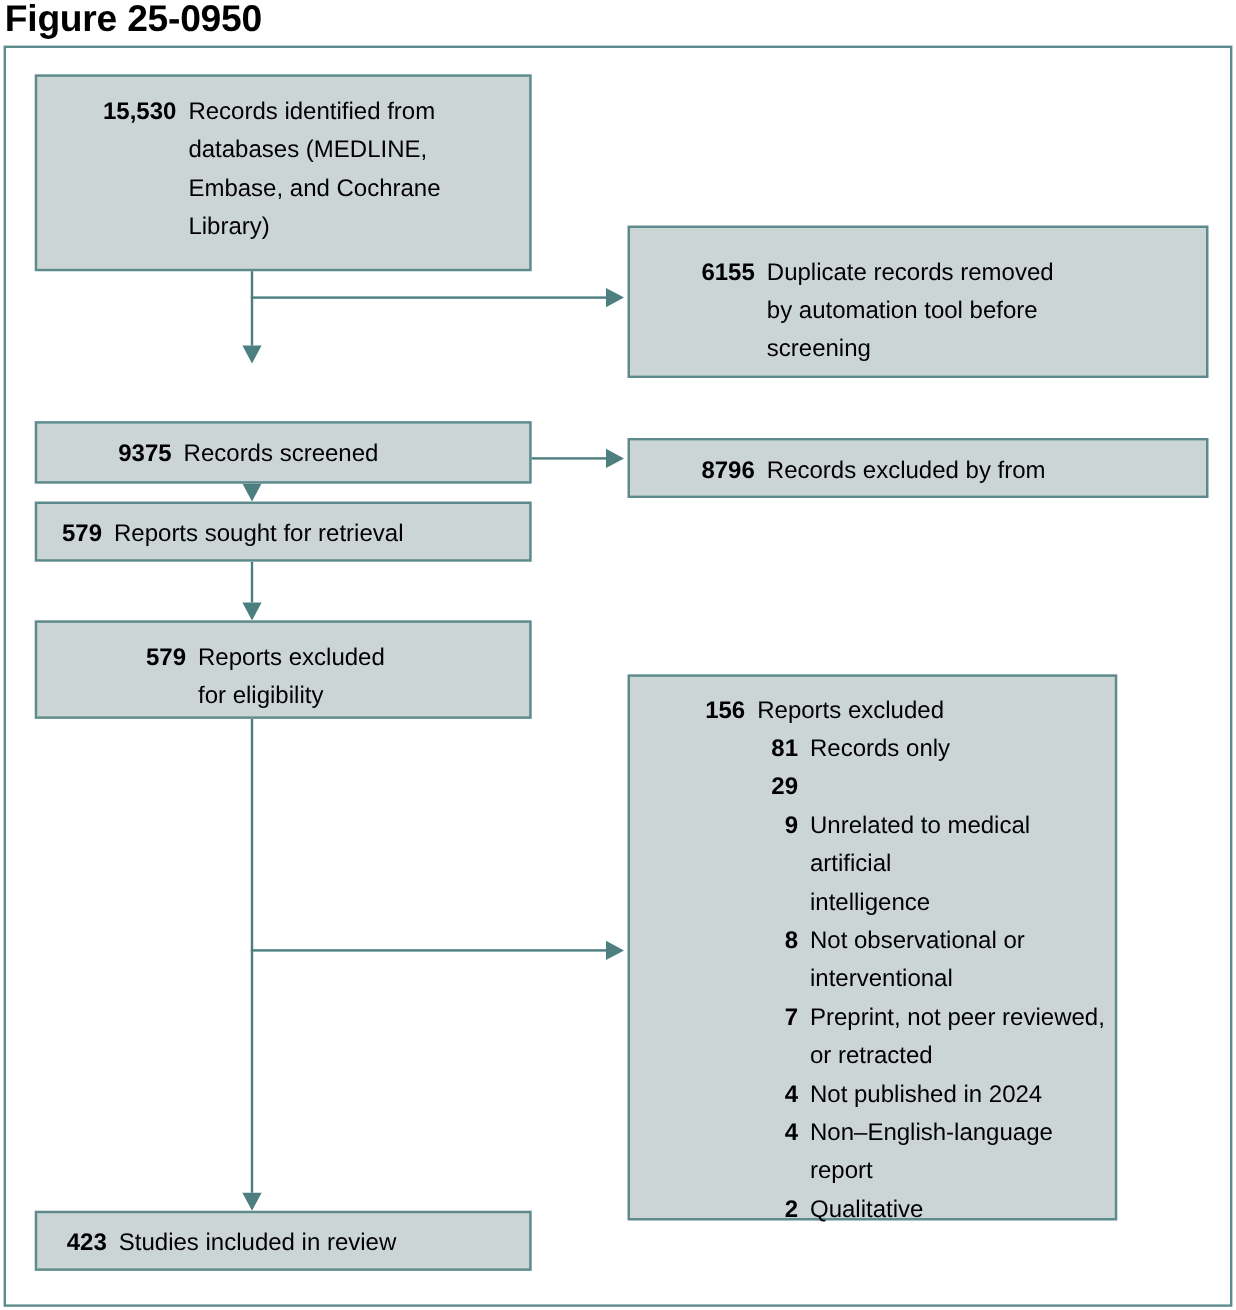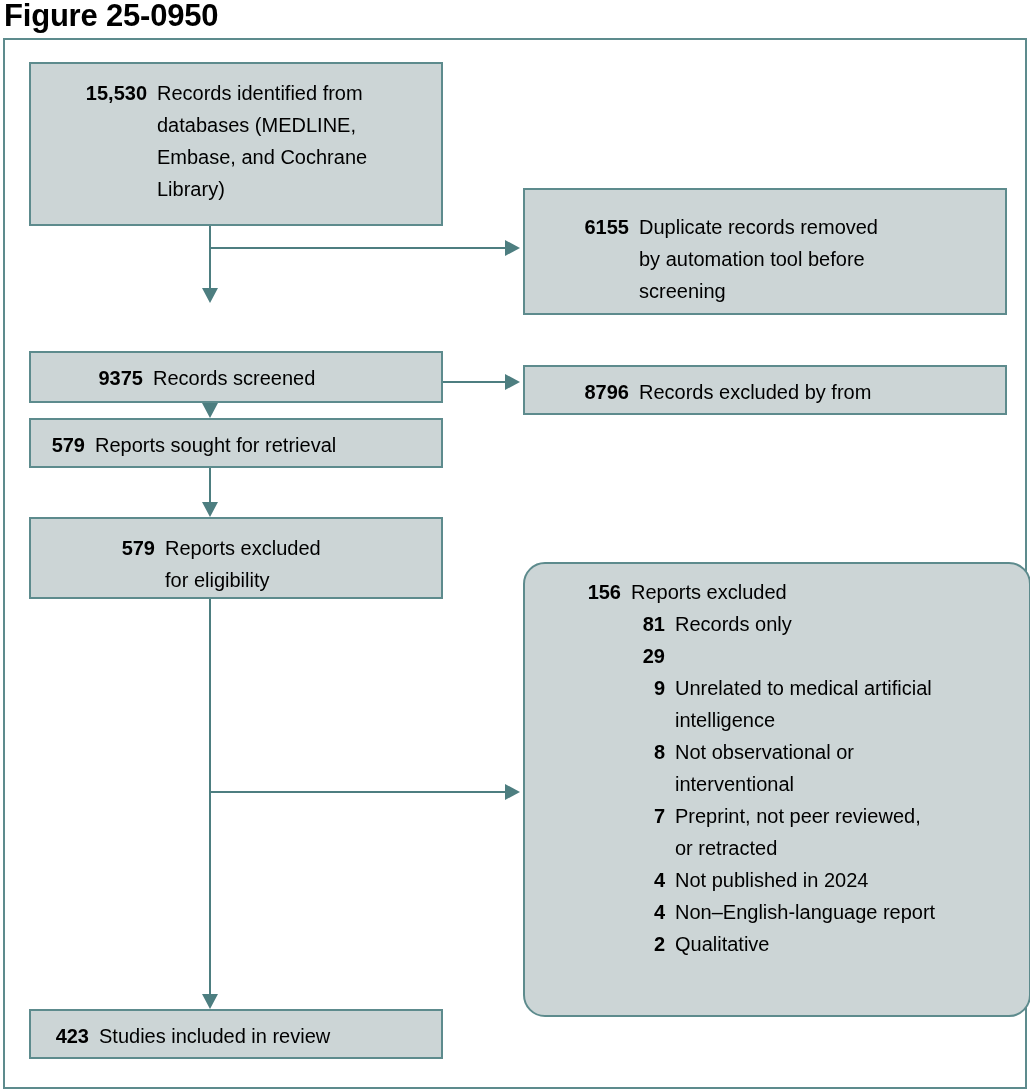--- a/index.html
+++ b/index.html
@@ -84,23 +84,22 @@
   #box-sought .num      { width: 54px; }
 
   #box-assessed         { left: 24px;  top: 477px; width: 414px; height: 82px;  padding: 13px 10px 0 0; }
   #box-assessed .num    { width: 124px; }
 
   #box-included         { left: 24px;  top: 969px; width: 414px; height: 50px;  padding: 9px 10px 0 0; }
   #box-included .num    { width: 58px; }
 
   
   #box-reports-excluded {
-    left: 518px; top: 522px; width: 508px; height: 455px;
+    left: 518px; top: 522px; width: 408px; height: 455px;
     padding: 12px 8px 0 0;
-    border-radius: 22px;
   }
   #box-reports-excluded .row.head .num { width: 96px; }
   #box-reports-excluded .row.sub  .num { width: 140px; }
 
   
   .vline, .hline {
     position: absolute;
     background: #4d7e80;
   }
   .vline { width: 2px; }

